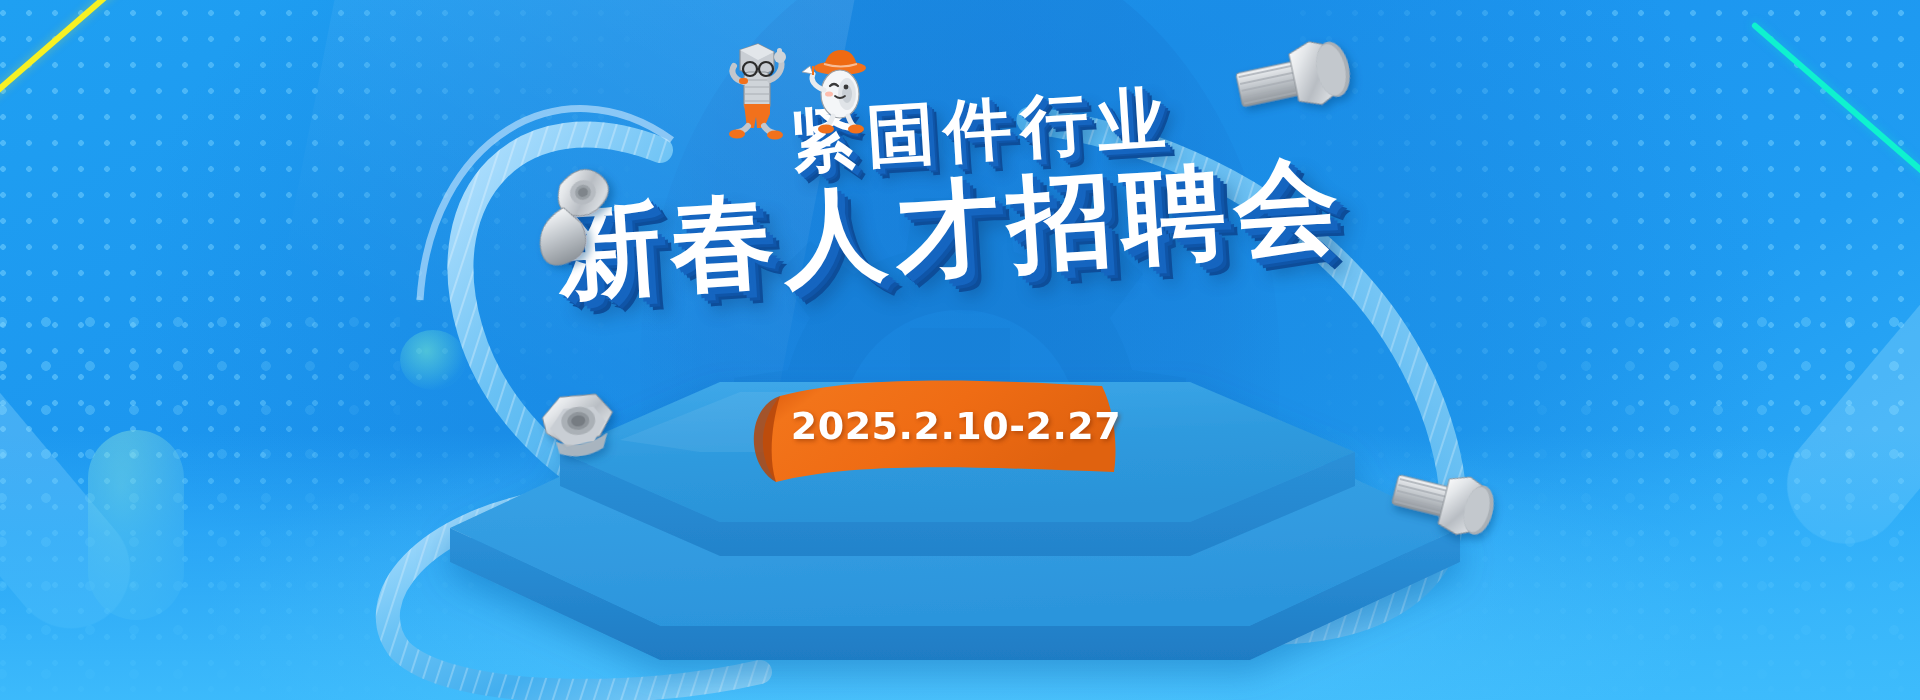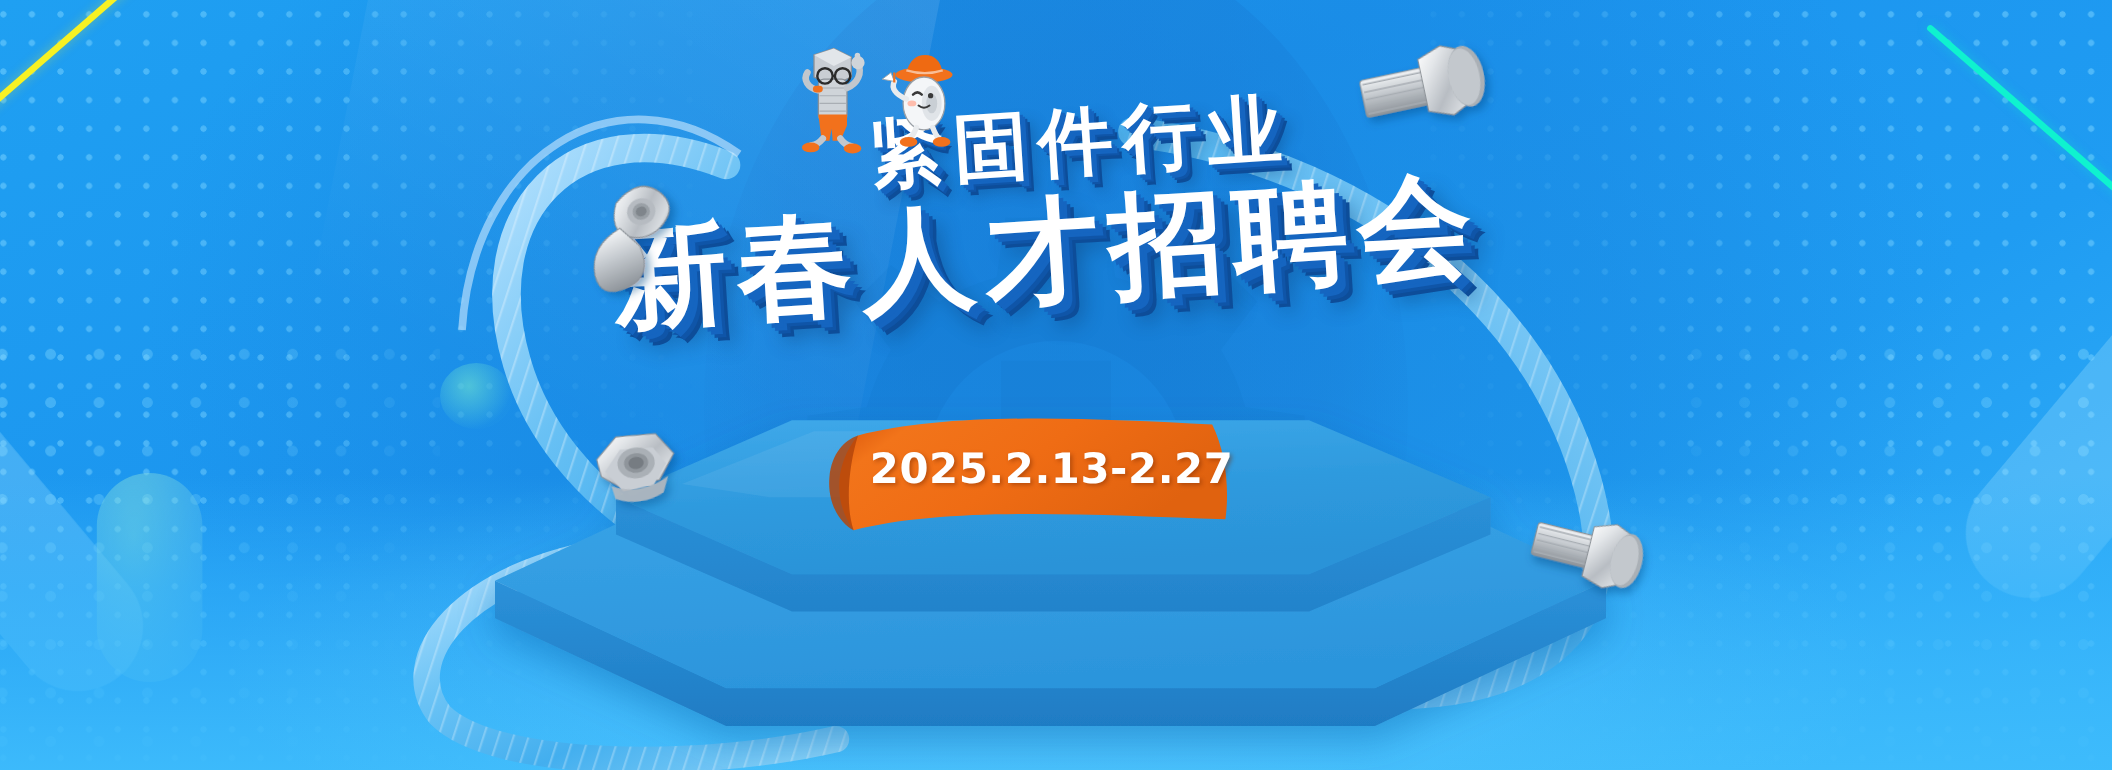--- a/index.html
+++ b/index.html
@@ -269,21 +269,21 @@
   <div class="title-block">
     <div class="title-line1">紧固件行业</div>
     <div class="title-line2">新春人才招聘会</div>
   </div>
 
   <div class="ribbon-wrap">
     <svg width="400" height="120" viewBox="0 0 400 120">
       <path d="M38 24 C120 2, 250 8, 360 14 C372 38, 376 72, 372 100 C250 96, 120 88, 34 110 C14 82, 18 48, 38 24 Z" fill="url(#ribbonGrad)"></path>
       <path d="M38 24 C30 50, 26 86, 34 110 C22 104, 10 86, 12 62 C14 40, 26 28, 38 24 Z" fill="#b4450a" opacity="0.85"></path>
     </svg>
-    <div class="ribbon-text">2025.2.13-2.27</div>
+    <div class="ribbon-text">2025.2.10-2.27</div>
   </div>
 
   <div class="mascots">
     <svg width="200" height="105" viewBox="0 0 200 105">
 
       <g>
 
         <polygon points="22,8 40,2 56,10 56,28 38,36 22,28" fill="#c9ced4" stroke="#8b9198" stroke-width="1.2"></polygon>
         <polygon points="22,8 40,2 56,10 40,18" fill="#e2e6ea"></polygon>
 

